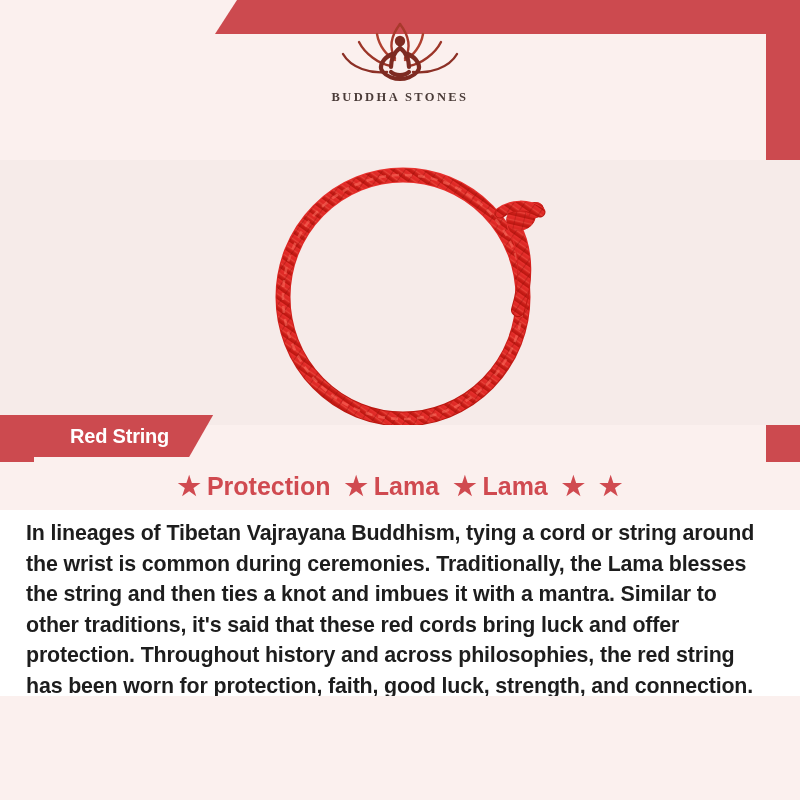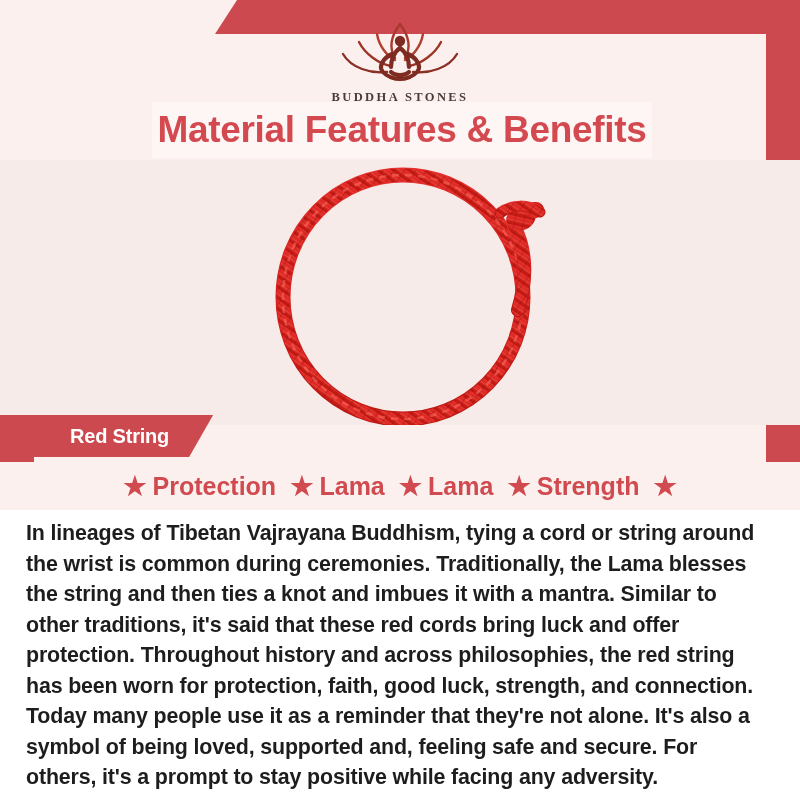--- a/index.html
+++ b/index.html
@@ -4,21 +4,21 @@
 <style>
   html,body{margin:0;padding:0;}
   body{
     width:800px;height:800px;
     font-family:"Liberation Sans", sans-serif;
     background:#fbf0ee;
     overflow:hidden;
   }
   #page{
     position:relative;
-    width:800px;height:800px;
+    width:800px;height:696px;
     background:#fbf0ee;
     overflow:hidden;
   }
 
   
   .bar{position:absolute;background:#cc4a4f;}
 
   .bar-top{
     top:0;left:215px;right:0;height:34px;
     clip-path:polygon(22px 0, 100% 0, 100% 100%, 0 100%);
@@ -155,23 +155,20 @@
         <path d="M67 40 C58 44, 54 52, 57 57"></path>
         <path d="M83 40 C92 44, 96 52, 93 57"></path>
 
         <path d="M57 57 C62 63, 70 65, 75 65 C80 65, 88 63, 93 57"></path>
         <path d="M66 58 C70 62, 80 62, 84 58"></path>
       </g>
     </svg>
     <div class="logo-text">BUDDHA STONES</div>
   </div>
 
-  <div class="title-band">
-    <h1>Material Features &amp; Benefits</h1>
-  </div>
 
   <div class="hero">
     <svg width="800" height="265" viewBox="0 0 800 265">
       <defs>
         <linearGradient id="cordGrad" x1="0" y1="0" x2="0" y2="1">
           <stop offset="0%" stop-color="#e8322f"></stop>
           <stop offset="45%" stop-color="#d8221f"></stop>
           <stop offset="100%" stop-color="#b8160f"></stop>
         </linearGradient>
         <pattern id="braid" width="9" height="9" patternUnits="userSpaceOnUse" patternTransform="rotate(35)">
@@ -213,21 +210,20 @@
     <div class="benefit">
       <span class="star">★</span>
       <span>Lama</span>
     </div>
     <div class="benefit">
       <span class="star">★</span>
       <span>Lama</span>
     </div>
     <div class="benefit">
       <span class="star">★</span>
-      <span>Strength</span>
     </div>
     <div class="benefit">
       <span class="star">★</span>
     </div>
   </div>
 
   <div class="desc">
     <p>In lineages of Tibetan Vajrayana Buddhism, tying a cord or string around the wrist is common during ceremonies. Traditionally, the Lama blesses the string and then ties a knot and imbues it with a mantra. Similar to other traditions, it's said that these red cords bring luck and offer protection. Throughout history and across philosophies, the red string has been worn for protection, faith, good luck, strength, and connection. Today many people use it as a reminder that they're not alone. It's also a symbol of being loved, supported and, feeling safe and secure. For others, it's a prompt to stay positive while facing any adversity.</p>
   </div>
 

